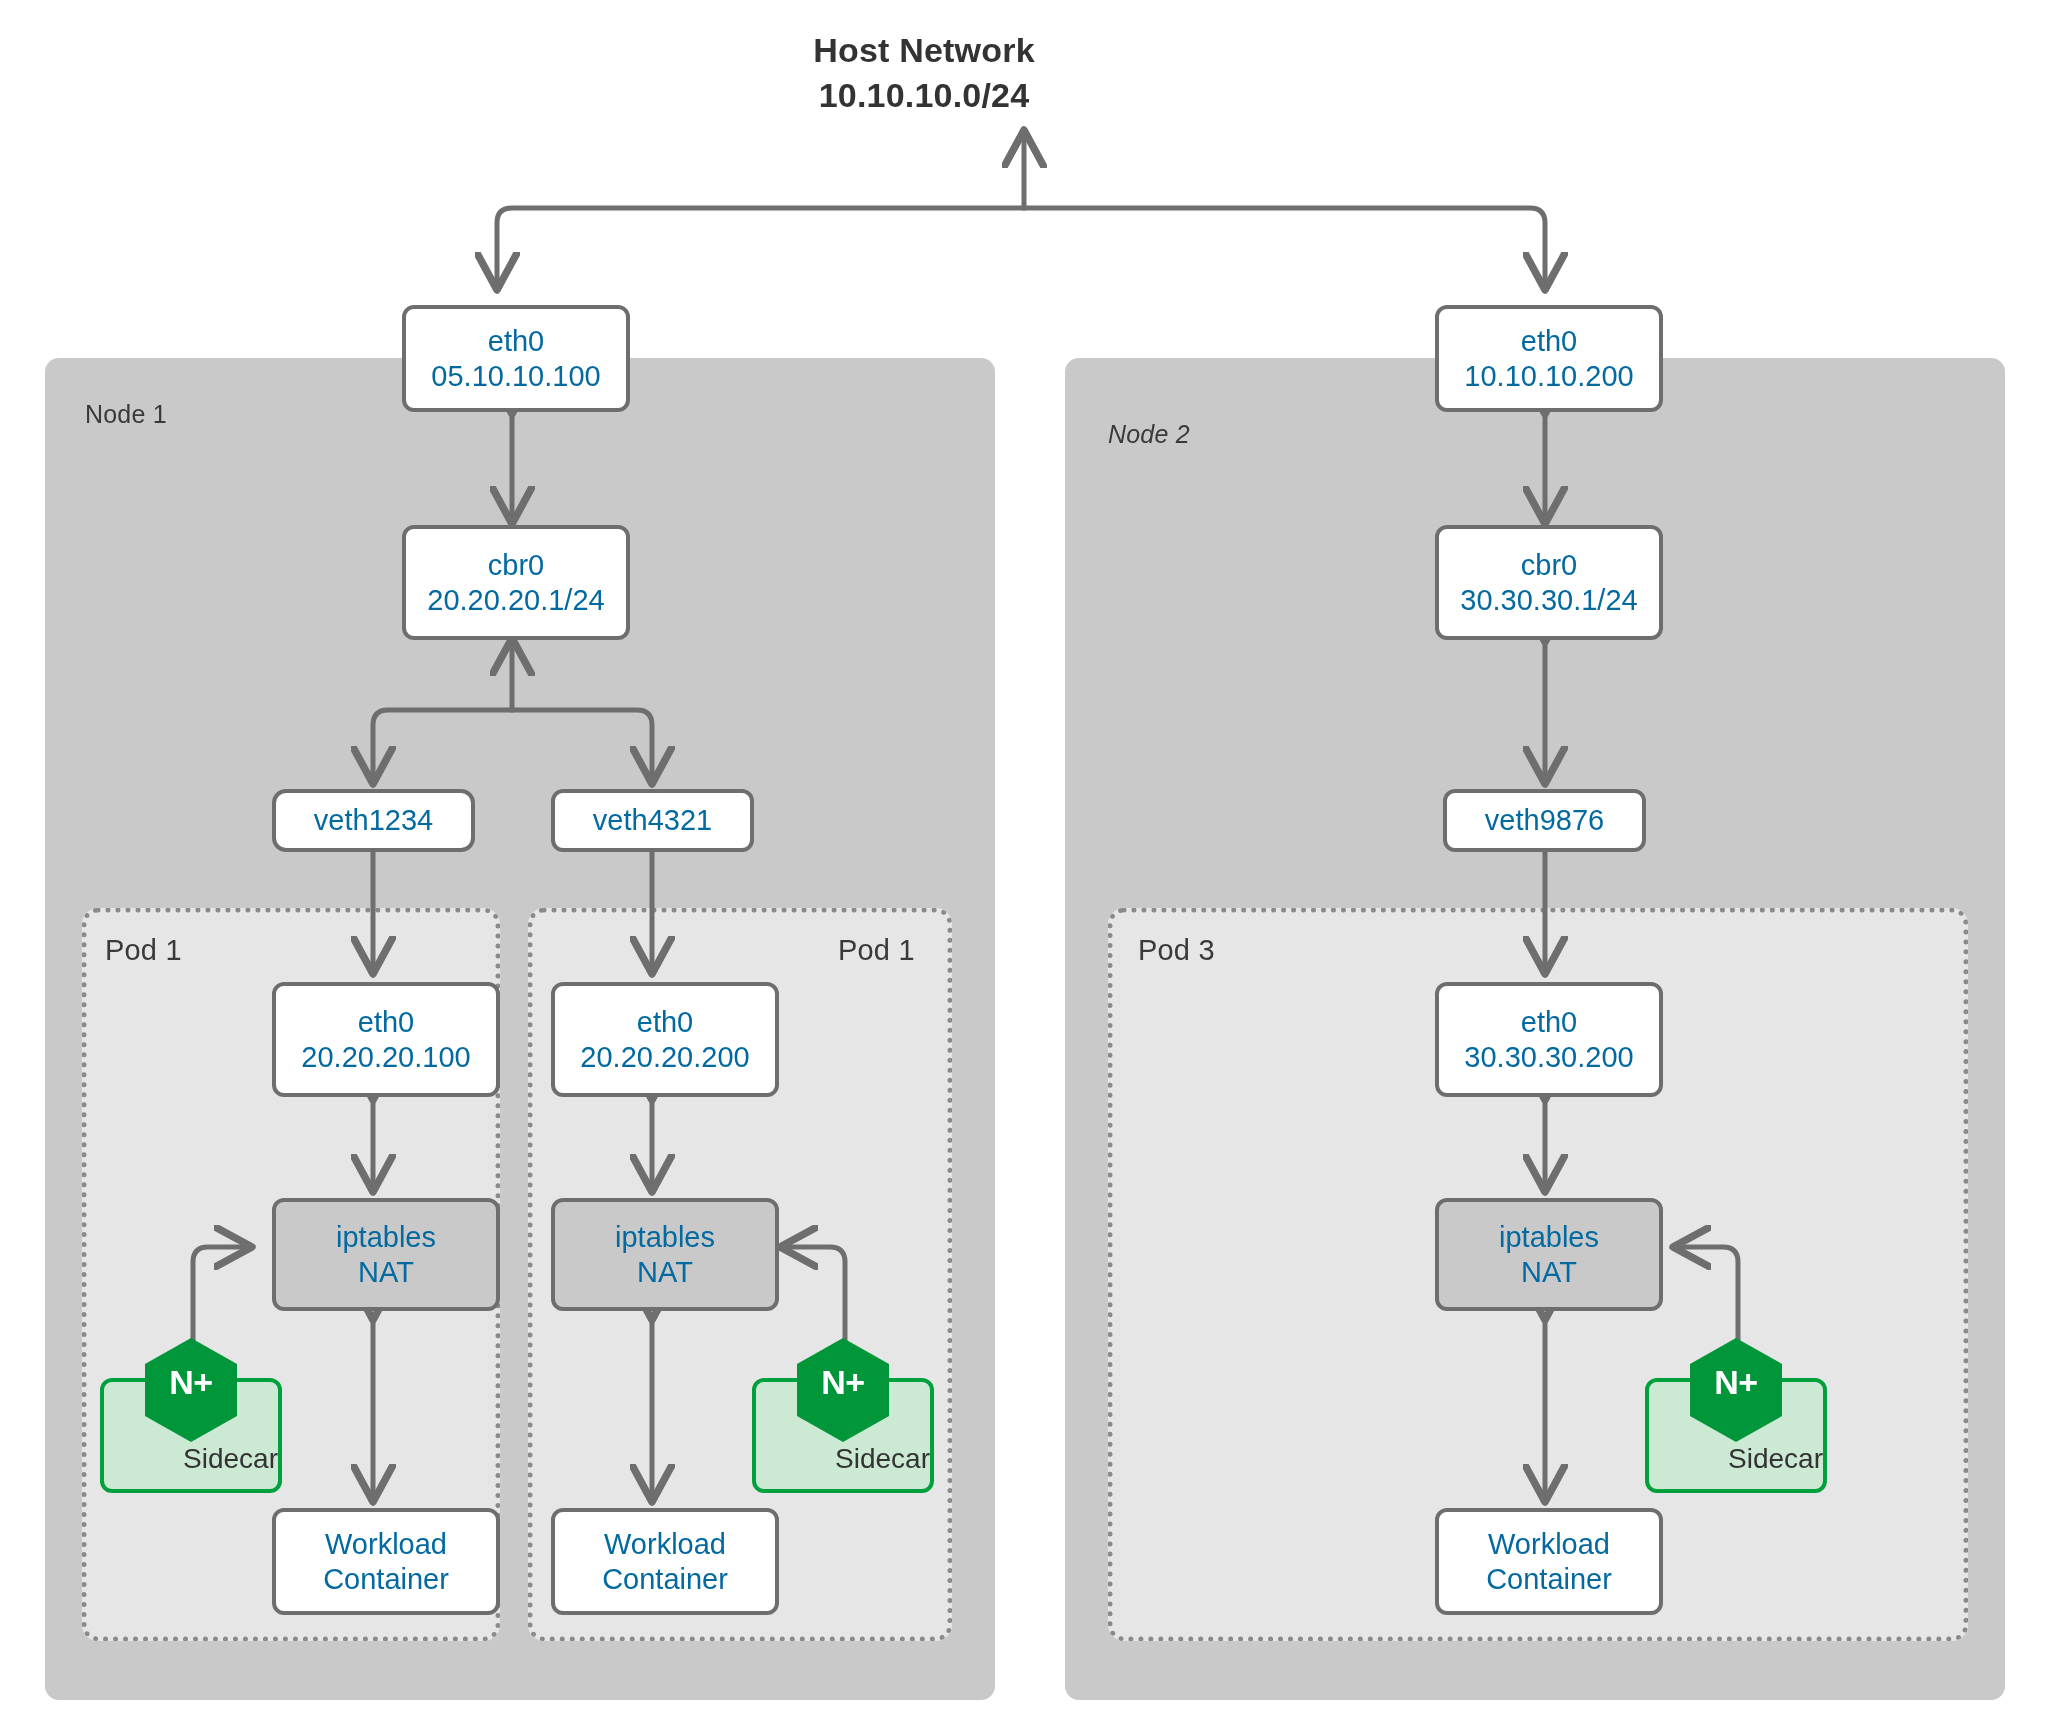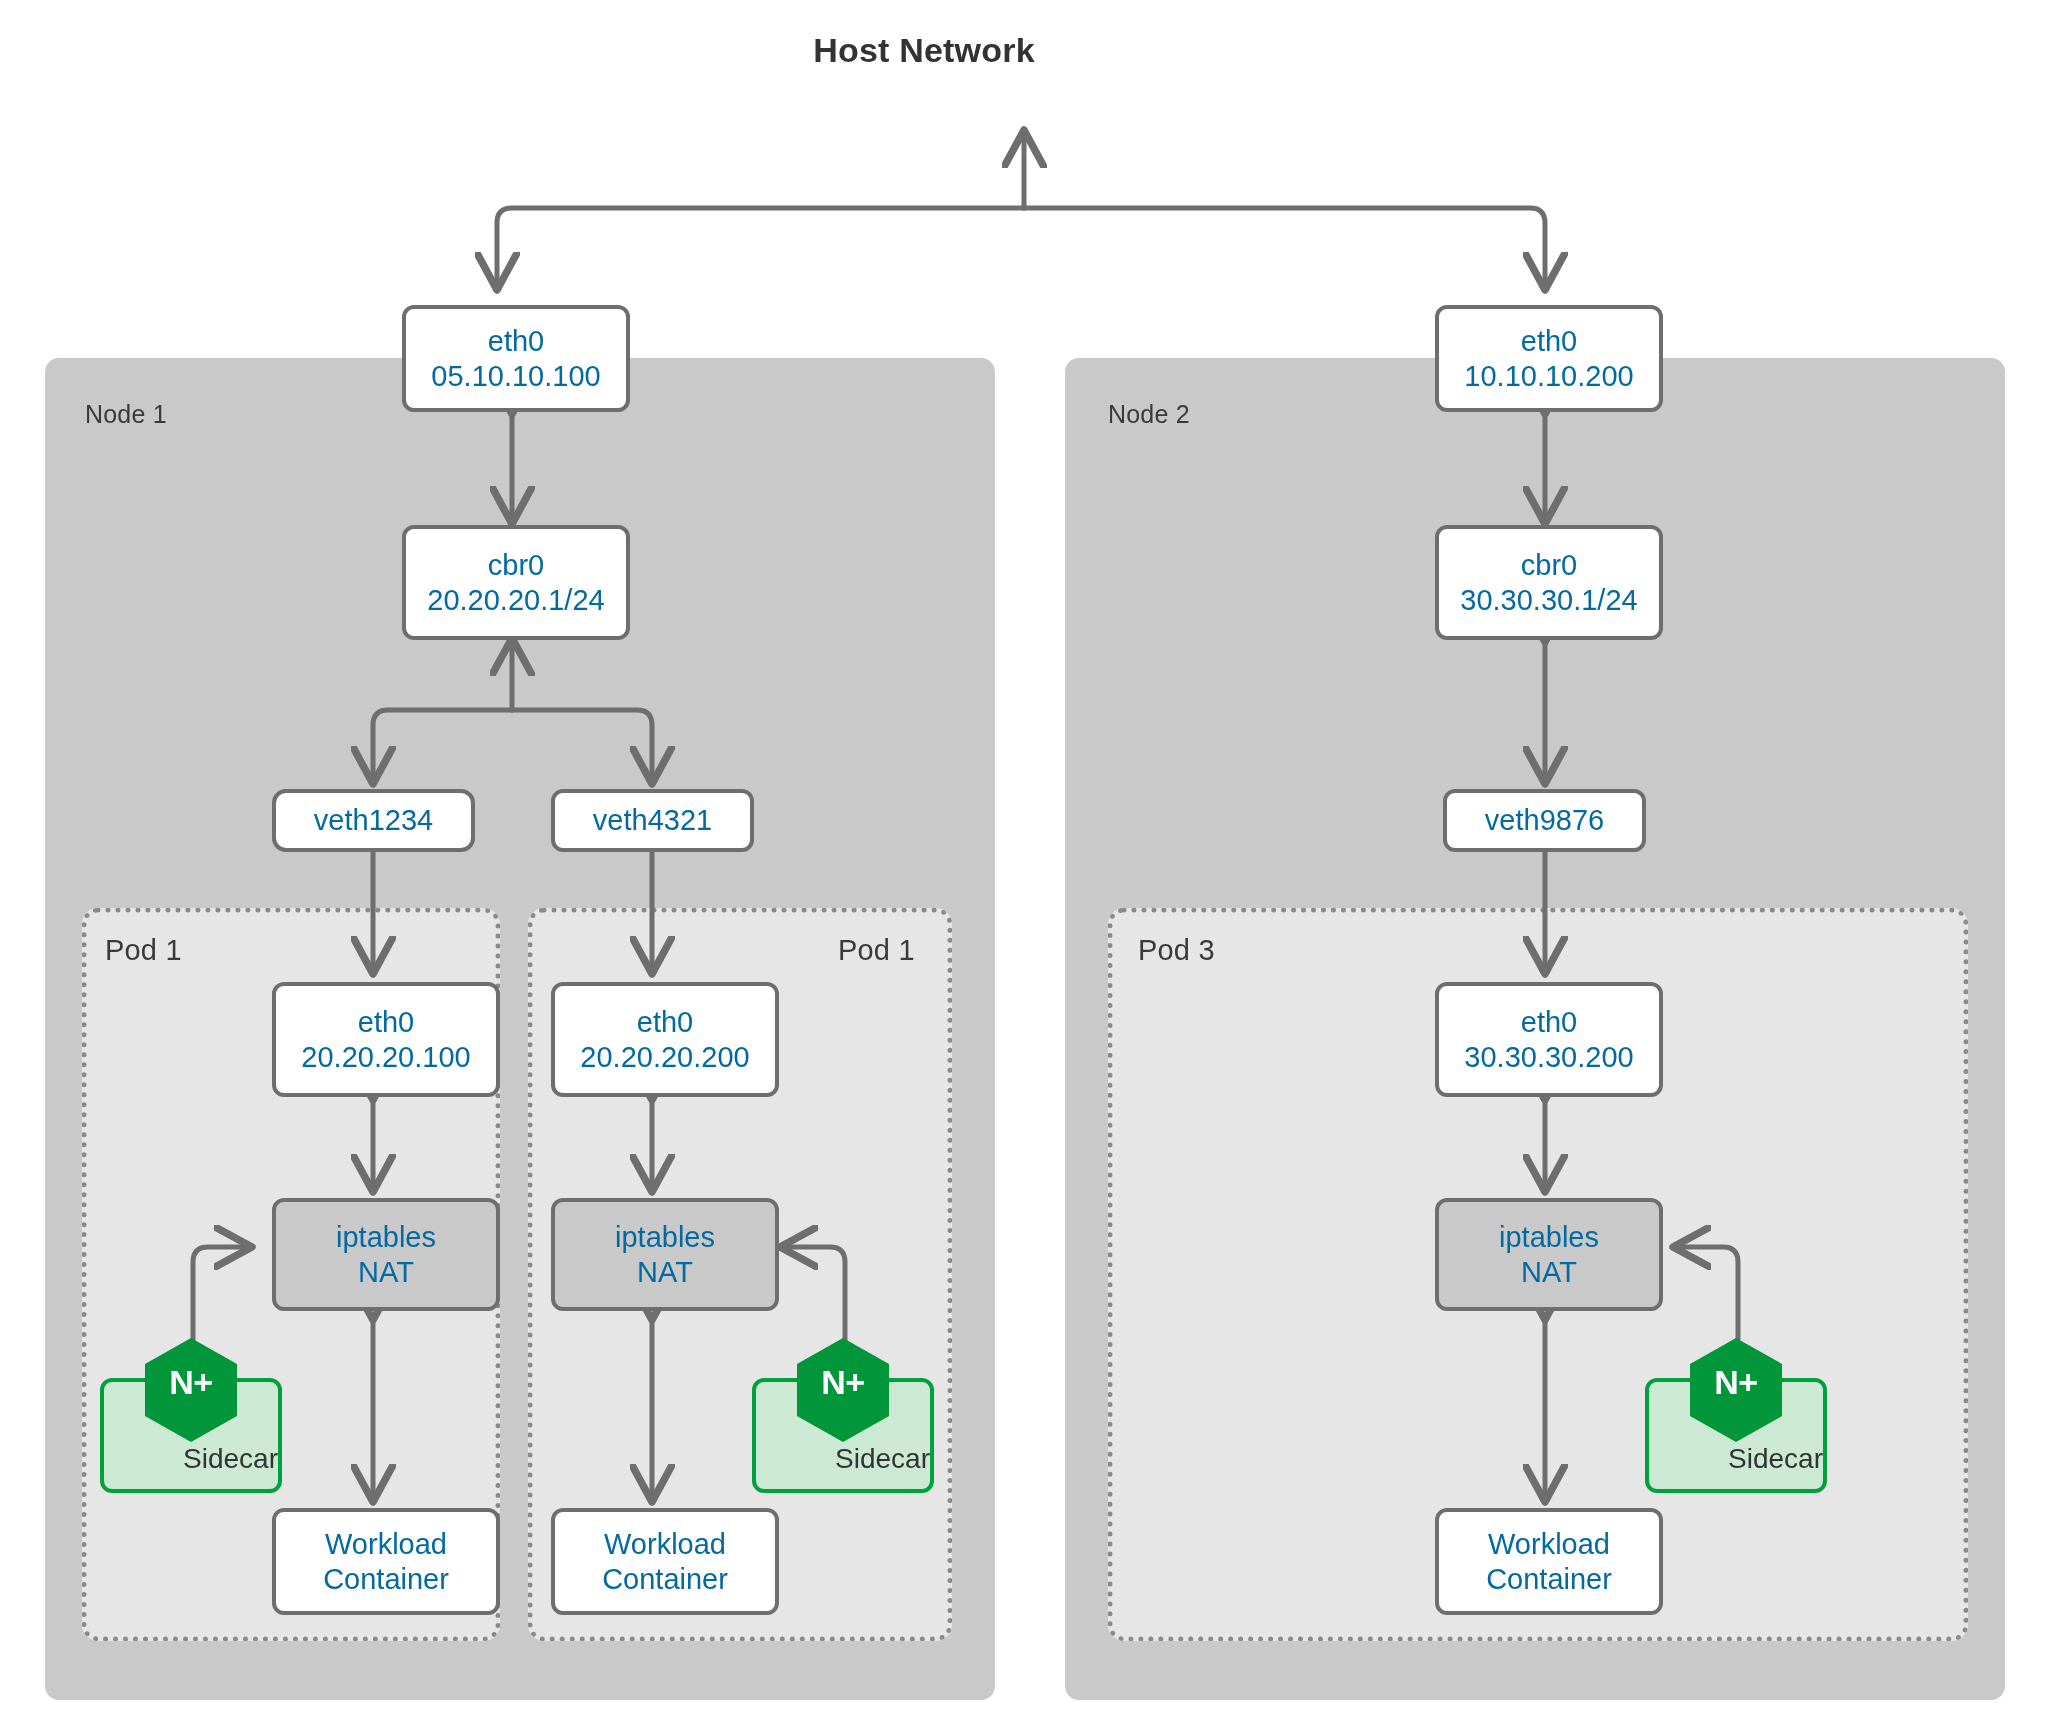--- a/index.html
+++ b/index.html
@@ -70,27 +70,28 @@
     line-height:1;padding-bottom:16px;letter-spacing:-0.5px;
   }
 </style>
 </head>
 <body>
 
 <div id="stage">
 
   <div class="host-title">
     <span>Host Network</span>
+    <span>10.10.10.0/24</span>
   </div>
 
   <div class="node" style="left:45px;top:358px;width:950px;height:1342px;"></div>
   <div class="node" style="left:1065px;top:358px;width:940px;height:1342px;"></div>
 
   <div class="node-label" style="left:85px;top:400px;">Node 1</div>
-  <div class="node-label" style="left:1108px;top:400px;">Node 2</div>
+  <div class="node-label" style="left:1108px;top:420px;font-style:italic;">Node 2</div>
 
   <div class="pod" style="left:82px;top:908px;width:418px;height:733px;"></div>
   <div class="pod" style="left:528px;top:908px;width:424px;height:733px;"></div>
   <div class="pod" style="left:1108px;top:908px;width:860px;height:733px;"></div>
 
   <div class="pod-label" style="left:105px;top:934px;">Pod 1</div>
   <div class="pod-label" style="left:838px;top:934px;">Pod 1</div>
   <div class="pod-label" style="left:1138px;top:934px;">Pod 3</div>
 
   <svg id="wires" viewBox="0 0 2048 1714">

